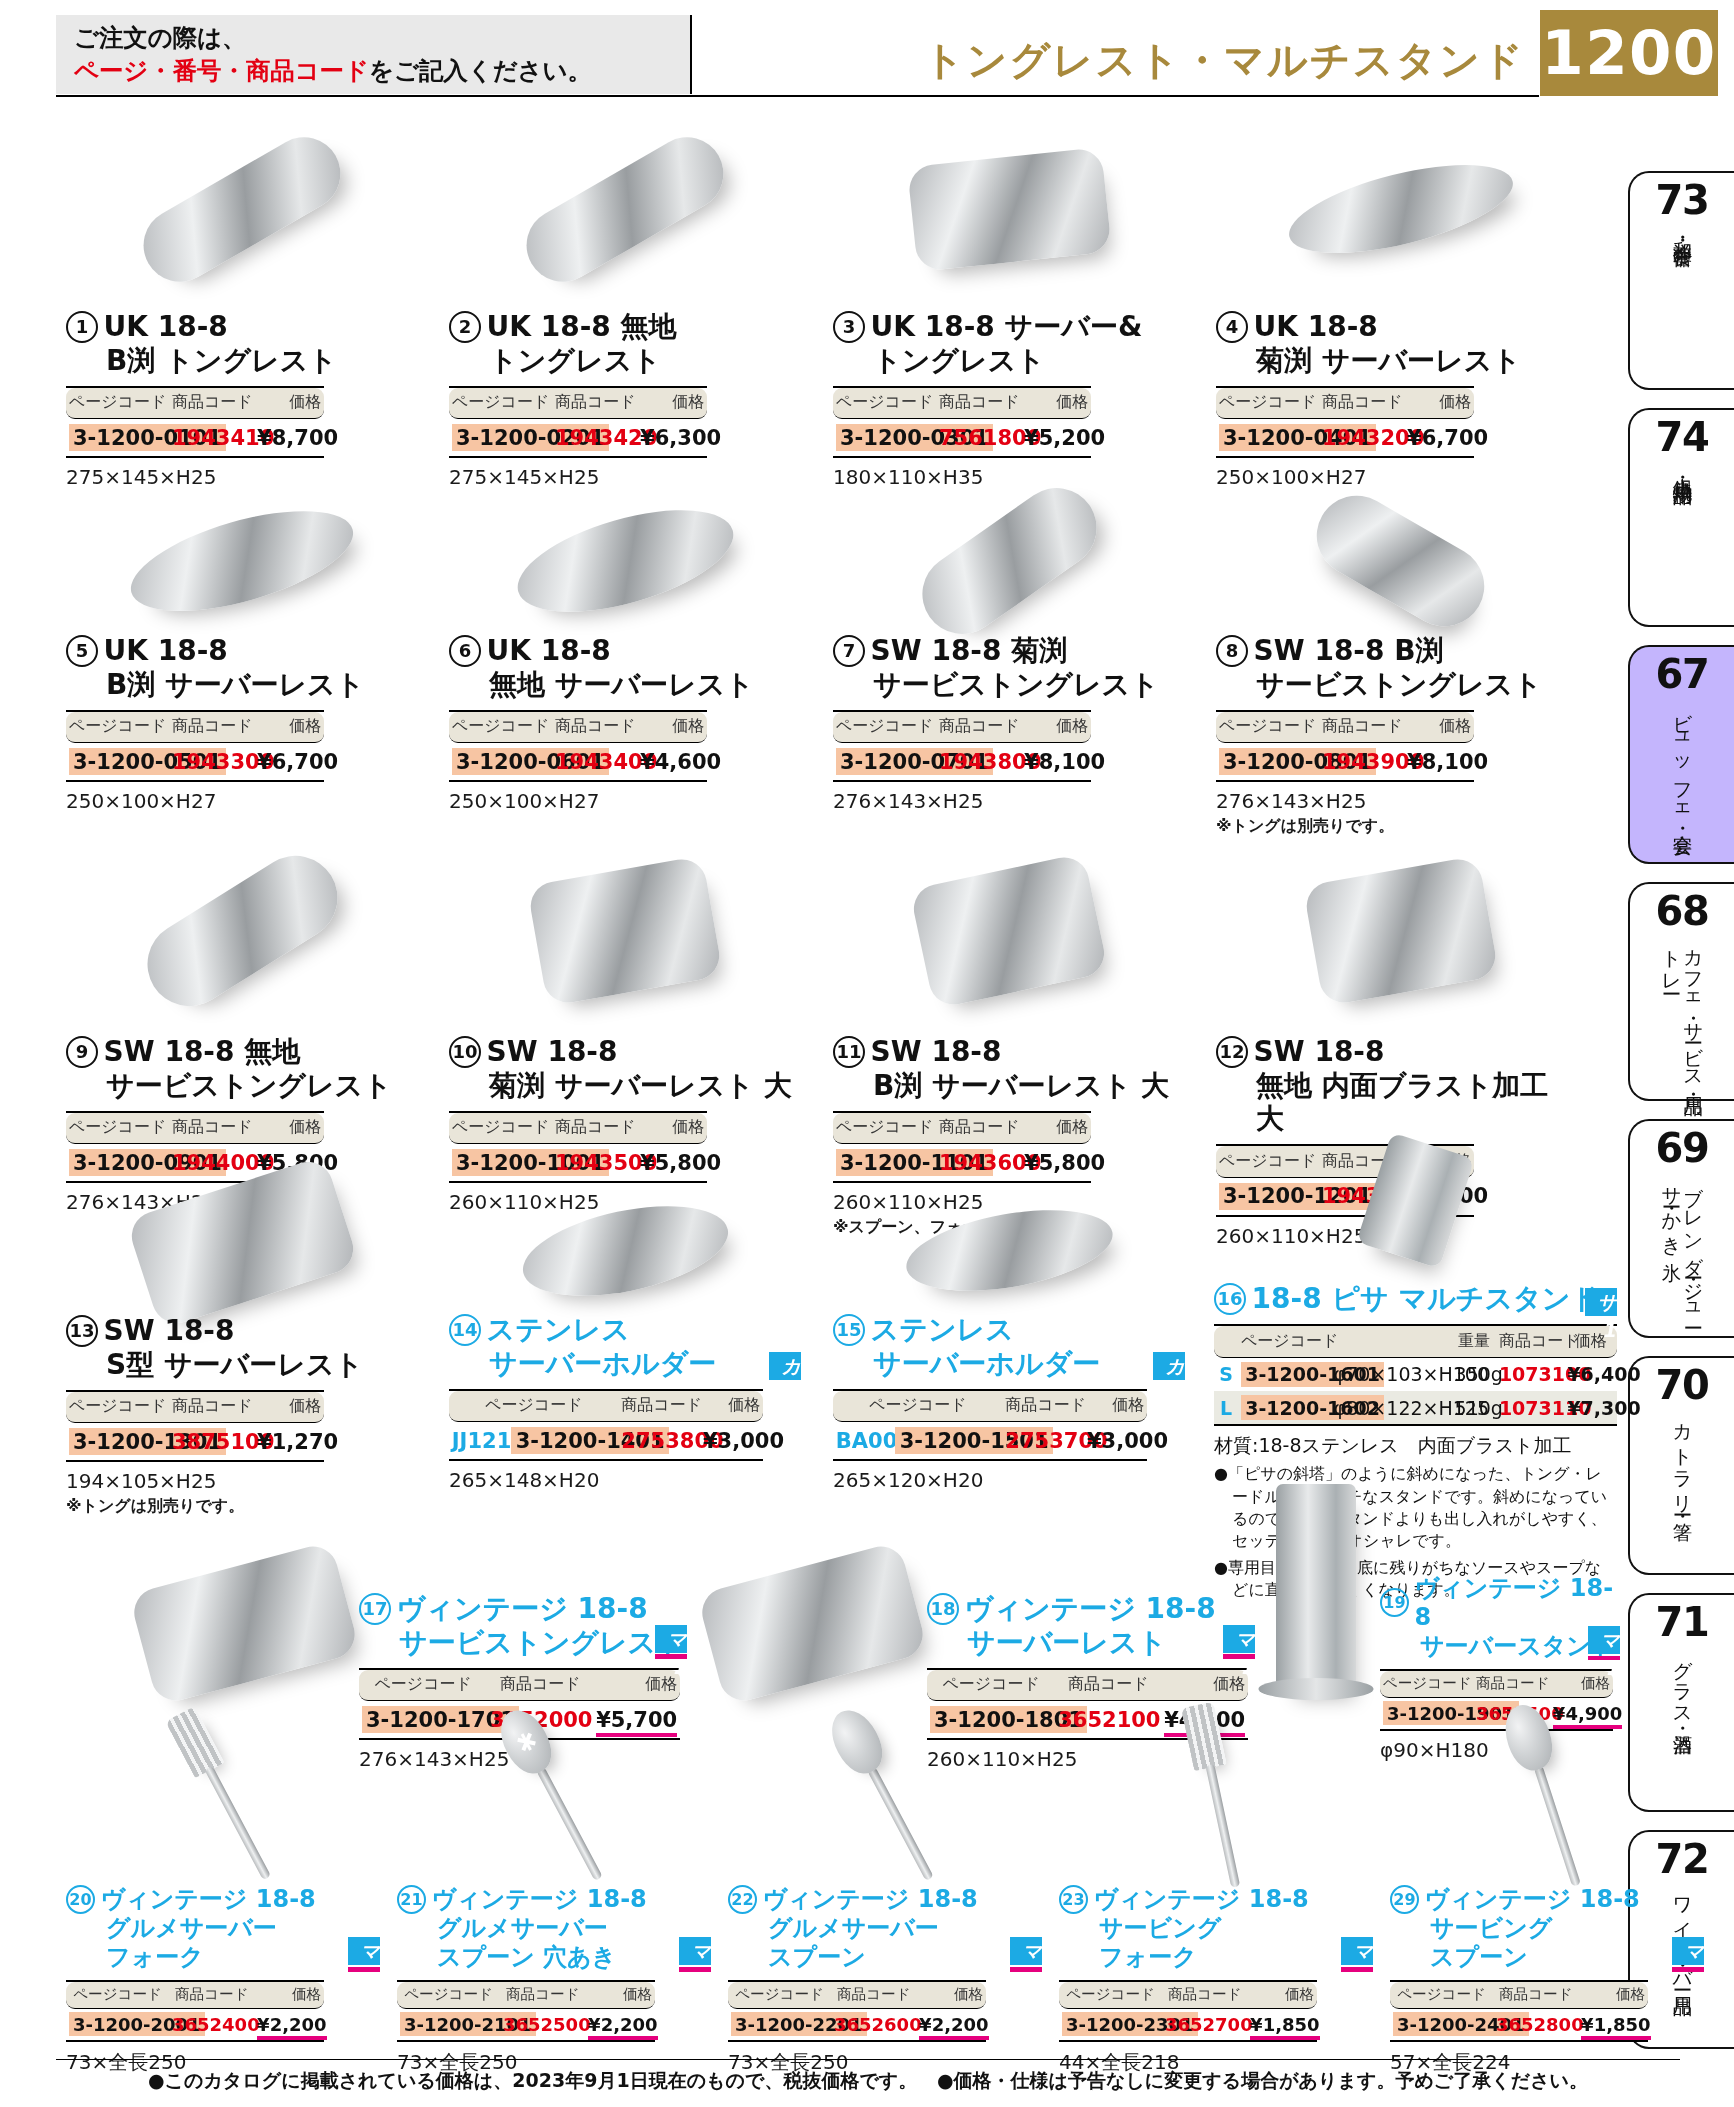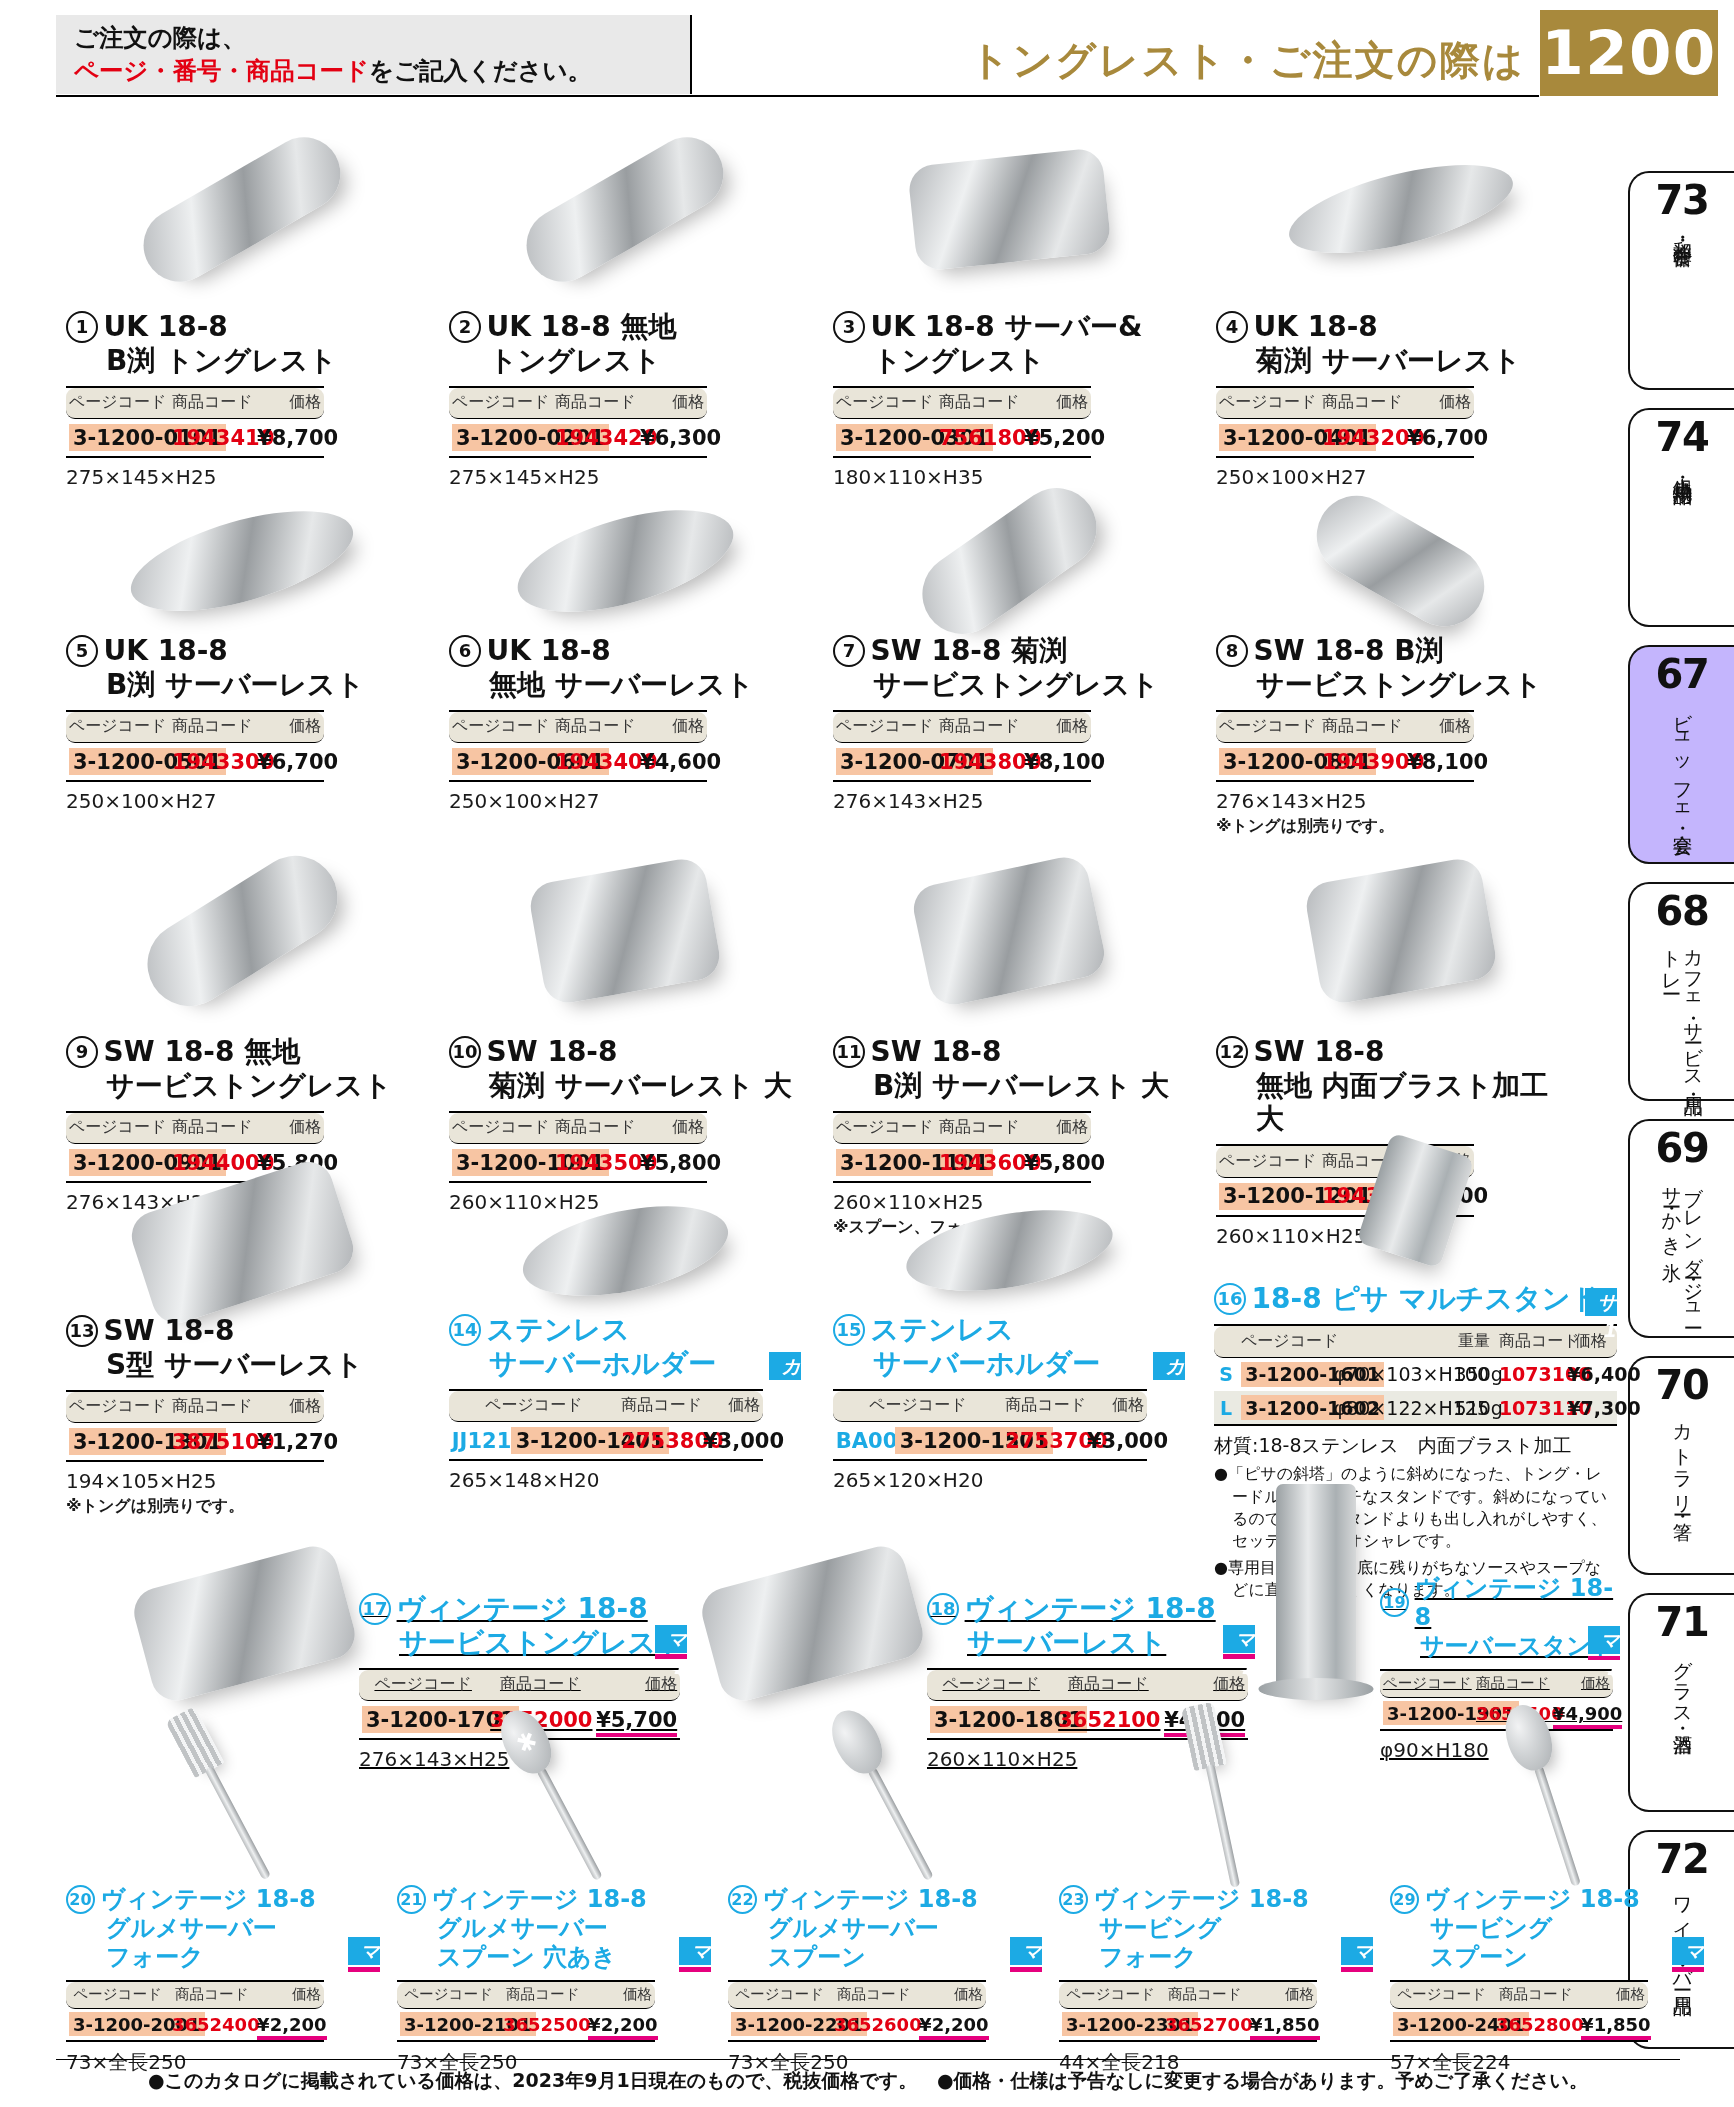--- a/index.html
+++ b/index.html
@@ -21,21 +21,21 @@
   .tab.active{background:#c4b5fd;}
   .tab-num{font-size:40px;font-weight:800;color:#111;letter-spacing:-1.4px;line-height:1.05;}
   .tab-label{writing-mode:vertical-rl;text-orientation:upright;font-size:19.5px;color:#111;letter-spacing:1.4px;line-height:1.12;height:159px;margin-top:4.2px;}
 
   
   .cell{position:absolute;}
   .photo-area{display:flex;align-items:center;justify-content:center;}
   .ph{box-shadow:9.8px 16.7px 19.5px -11px rgba(0,0,0,.28);}
   .metal{background:linear-gradient(115deg,#b4b7ba 0%,#eef0f1 28%,#999da0 52%,#e6e8e9 76%,#aeb1b4 100%);}
   .side{display:flex;align-items:flex-start;}
-  .side .content{box-sizing:border-box;text-decoration:underline;}
+  .side .content{box-sizing:border-box;}
 
   .title{position:relative;font-weight:bold;font-size:28px;line-height:1.2;color:#111;}
   .title.blue{color:#1caae4;}
   .compact .title{font-size:24px;}
   .tline{display:flex;align-items:center;}
   .tline.cont{padding-left:40px;}
   .numc{width:32px;height:32px;border:2.1px solid currentColor;border-radius:50%;display:inline-flex;align-items:center;justify-content:center;font-size:18px;margin-right:5.6px;flex:none;box-sizing:border-box;}
   .compact .numc{width:29px;height:29px;font-size:16px;}
   .badge{position:absolute;right:0;bottom:0;}
   .badge .bx{display:block;width:32px;height:28px;background:#1caae4;color:#fff;font-style:italic;font-weight:bold;font-size:19px;text-align:right;line-height:28px;}
@@ -90,21 +90,21 @@
 <body>
 
 <div class="page">
 
   <header>
     <div class="note-box">
       <div class="note-l1">ご注文の際は、</div>
       <div class="note-l2"><span class="red">ページ・番号・商品コード</span><span>をご記入ください。</span></div>
     </div>
     <div class="head-rule"></div>
-    <div class="cat-title">トングレスト・ご注文の際は</div>
+    <div class="cat-title">トングレスト・マルチスタンド</div>
     <div class="page-num">1200</div>
   </header>
 
   <nav class="sidebar" id="sidebar">
       <div class="tab">
         <div class="tab-num">73</div>
         <div class="tab-label">和・洋・中食器</div>
       </div>
       <div class="tab">
         <div class="tab-num">74</div>

